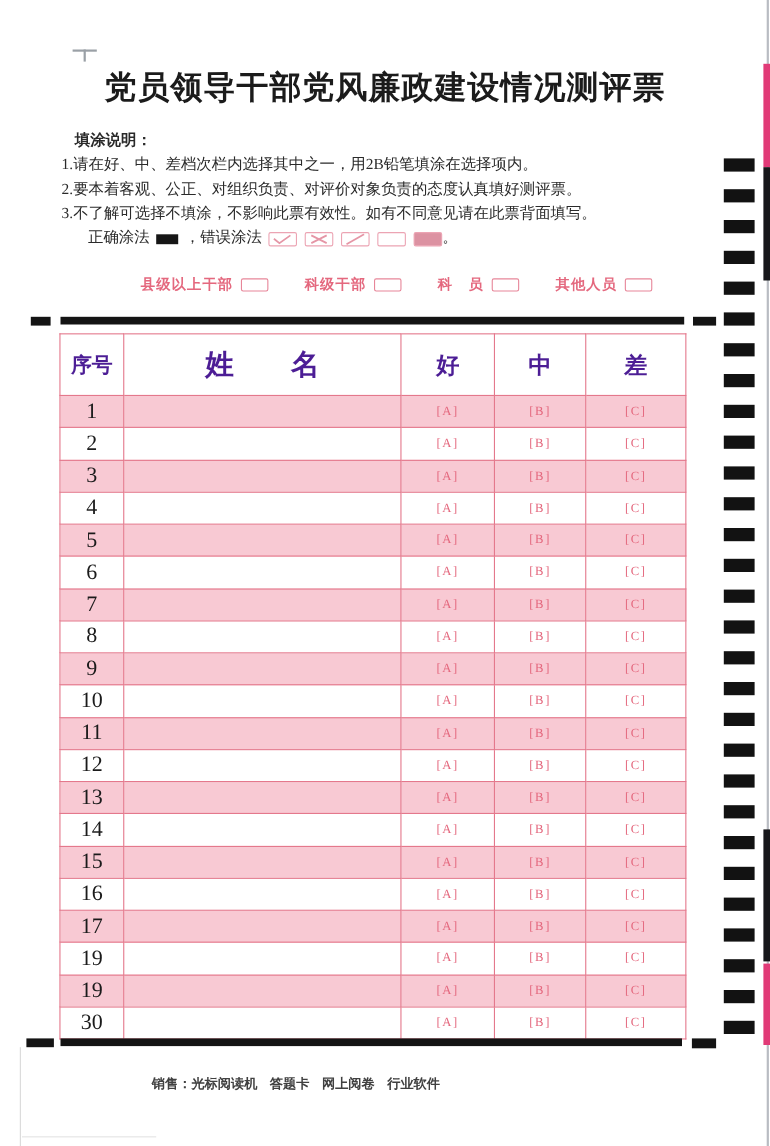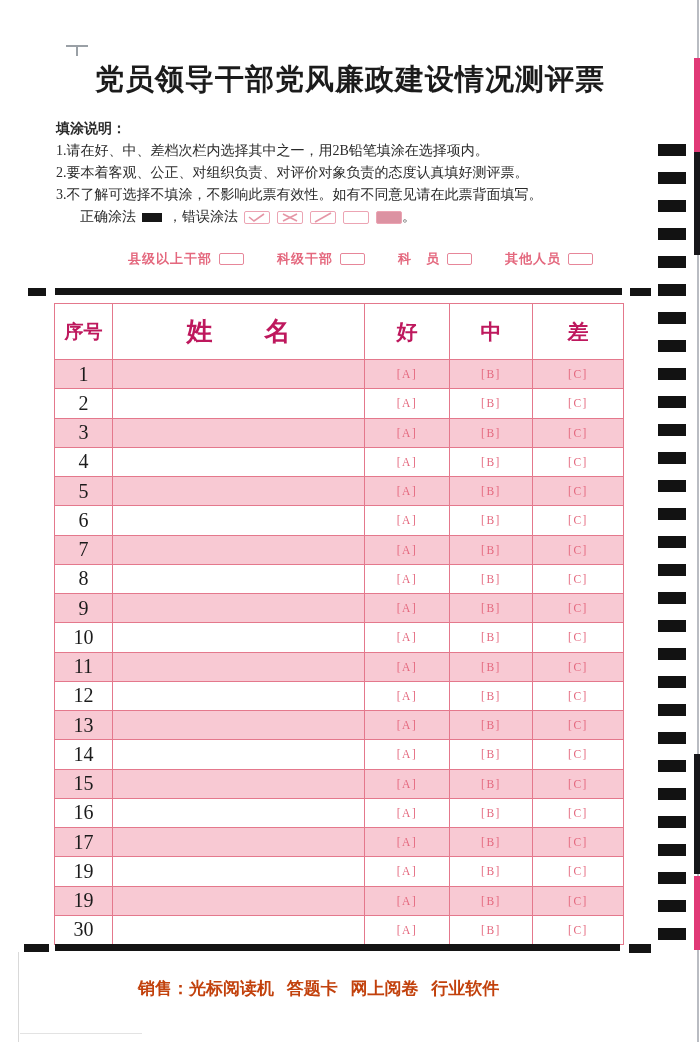--- a/index.html
+++ b/index.html
@@ -17,21 +17,21 @@
   .title{
     position:absolute;left:0;top:60px;width:700px;text-align:center;
     font-family:"Liberation Sans","DejaVu Sans",sans-serif;
     font-size:29px;font-weight:bold;letter-spacing:1px;color:#1b1b1b;
   }
   
   .instructions{
     position:absolute;left:56px;top:118px;width:560px;
     font-size:14px;line-height:22px;color:#2a2a2a;
   }
-  .instructions .heading{font-weight:bold;}
+  .instructions .heading{font-weight:bold;margin-left:12px;}
   .fill-demo-line{display:flex;align-items:center;padding-left:24px;height:22px;}
   .correct-mark{display:inline-block;width:20px;height:9px;background:#161616;margin:0 6px;}
   .wrong-marks{display:inline-flex;align-items:center;gap:7px;margin-left:6px;}
   .wbox{display:inline-block;width:24px;height:11px;border:1.5px solid #eca4b3;border-radius:2px;position:relative;background:#fff;}
   .wbox svg{position:absolute;left:0;top:0;}
   .wbox.filled{background:#dc92a2;}
   .participants-line{padding-left:24px;}
   
   .personnel-row{
     position:absolute;left:128px;top:250px;width:465px;display:flex;
@@ -41,21 +41,21 @@
   .plabel{font-size:13px;font-weight:bold;color:#e4687e;letter-spacing:1px;}
   .pbox{display:inline-block;width:23px;height:10px;border:1.6px solid #e78699;border-radius:2px;margin-left:7px;}
   
   .bar{position:absolute;background:#141414;}
   
   .eval-table-wrap{position:absolute;left:54px;top:303px;}
   table.eval{border-collapse:collapse;table-layout:fixed;width:564px;}
   table.eval td,table.eval th{border:1px solid #e4788c;padding:0;}
   table.eval th{
     height:55px;font-family:"Liberation Sans","DejaVu Sans",sans-serif;
-    font-weight:bold;color:#be185d;background:#fff;
+    font-weight:bold;color:#4c1d95;background:#fff;
   }
   th.h-idx{width:57px;font-size:19px;}
   th.h-name{width:251px;font-size:26px;}
   th.h-opt1{width:84px;font-size:21px;}
   th.h-opt2{width:82px;font-size:21px;}
   th.h-opt3{width:90px;font-size:21px;}
   table.eval tbody tr{height:29.25px;}
   table.eval tbody tr.pink{background:#f8c9d3;}
   td.idx{text-align:center;font-size:20px;color:#1b1b1b;font-family:"Liberation Serif","DejaVu Serif",serif;}
   td.bub{text-align:center;font-size:11.5px;color:#e4687e;letter-spacing:1.5px;font-family:"Liberation Serif",serif;}
@@ -65,21 +65,21 @@
   .edge-line{position:absolute;left:697px;top:0;width:2px;height:1042px;background:#b9bcc2;}
   .edge-seg{position:absolute;left:694px;width:6px;}
   .edge-magenta-top{top:58px;height:94px;background:#e13a77;}
   .edge-black-top{top:152px;height:103px;background:#17171a;}
   .edge-black-bottom{top:754px;height:120px;background:#17171a;}
   .edge-magenta-bottom{top:876px;height:74px;background:#e13a77;}
   
   .footer{
     position:absolute;left:138px;top:977px;
     font-family:"Liberation Sans","DejaVu Sans",sans-serif;
-    font-size:17px;font-weight:bold;color:#c2410c;word-spacing:8px;
+    font-size:12px;font-weight:bold;color:#404040;word-spacing:8px;
   }
 </style>
 </head>
 <body>
 
 <div class="page">
 
   <div class="tmark-h"></div>
   <div class="tmark-v"></div>
 

